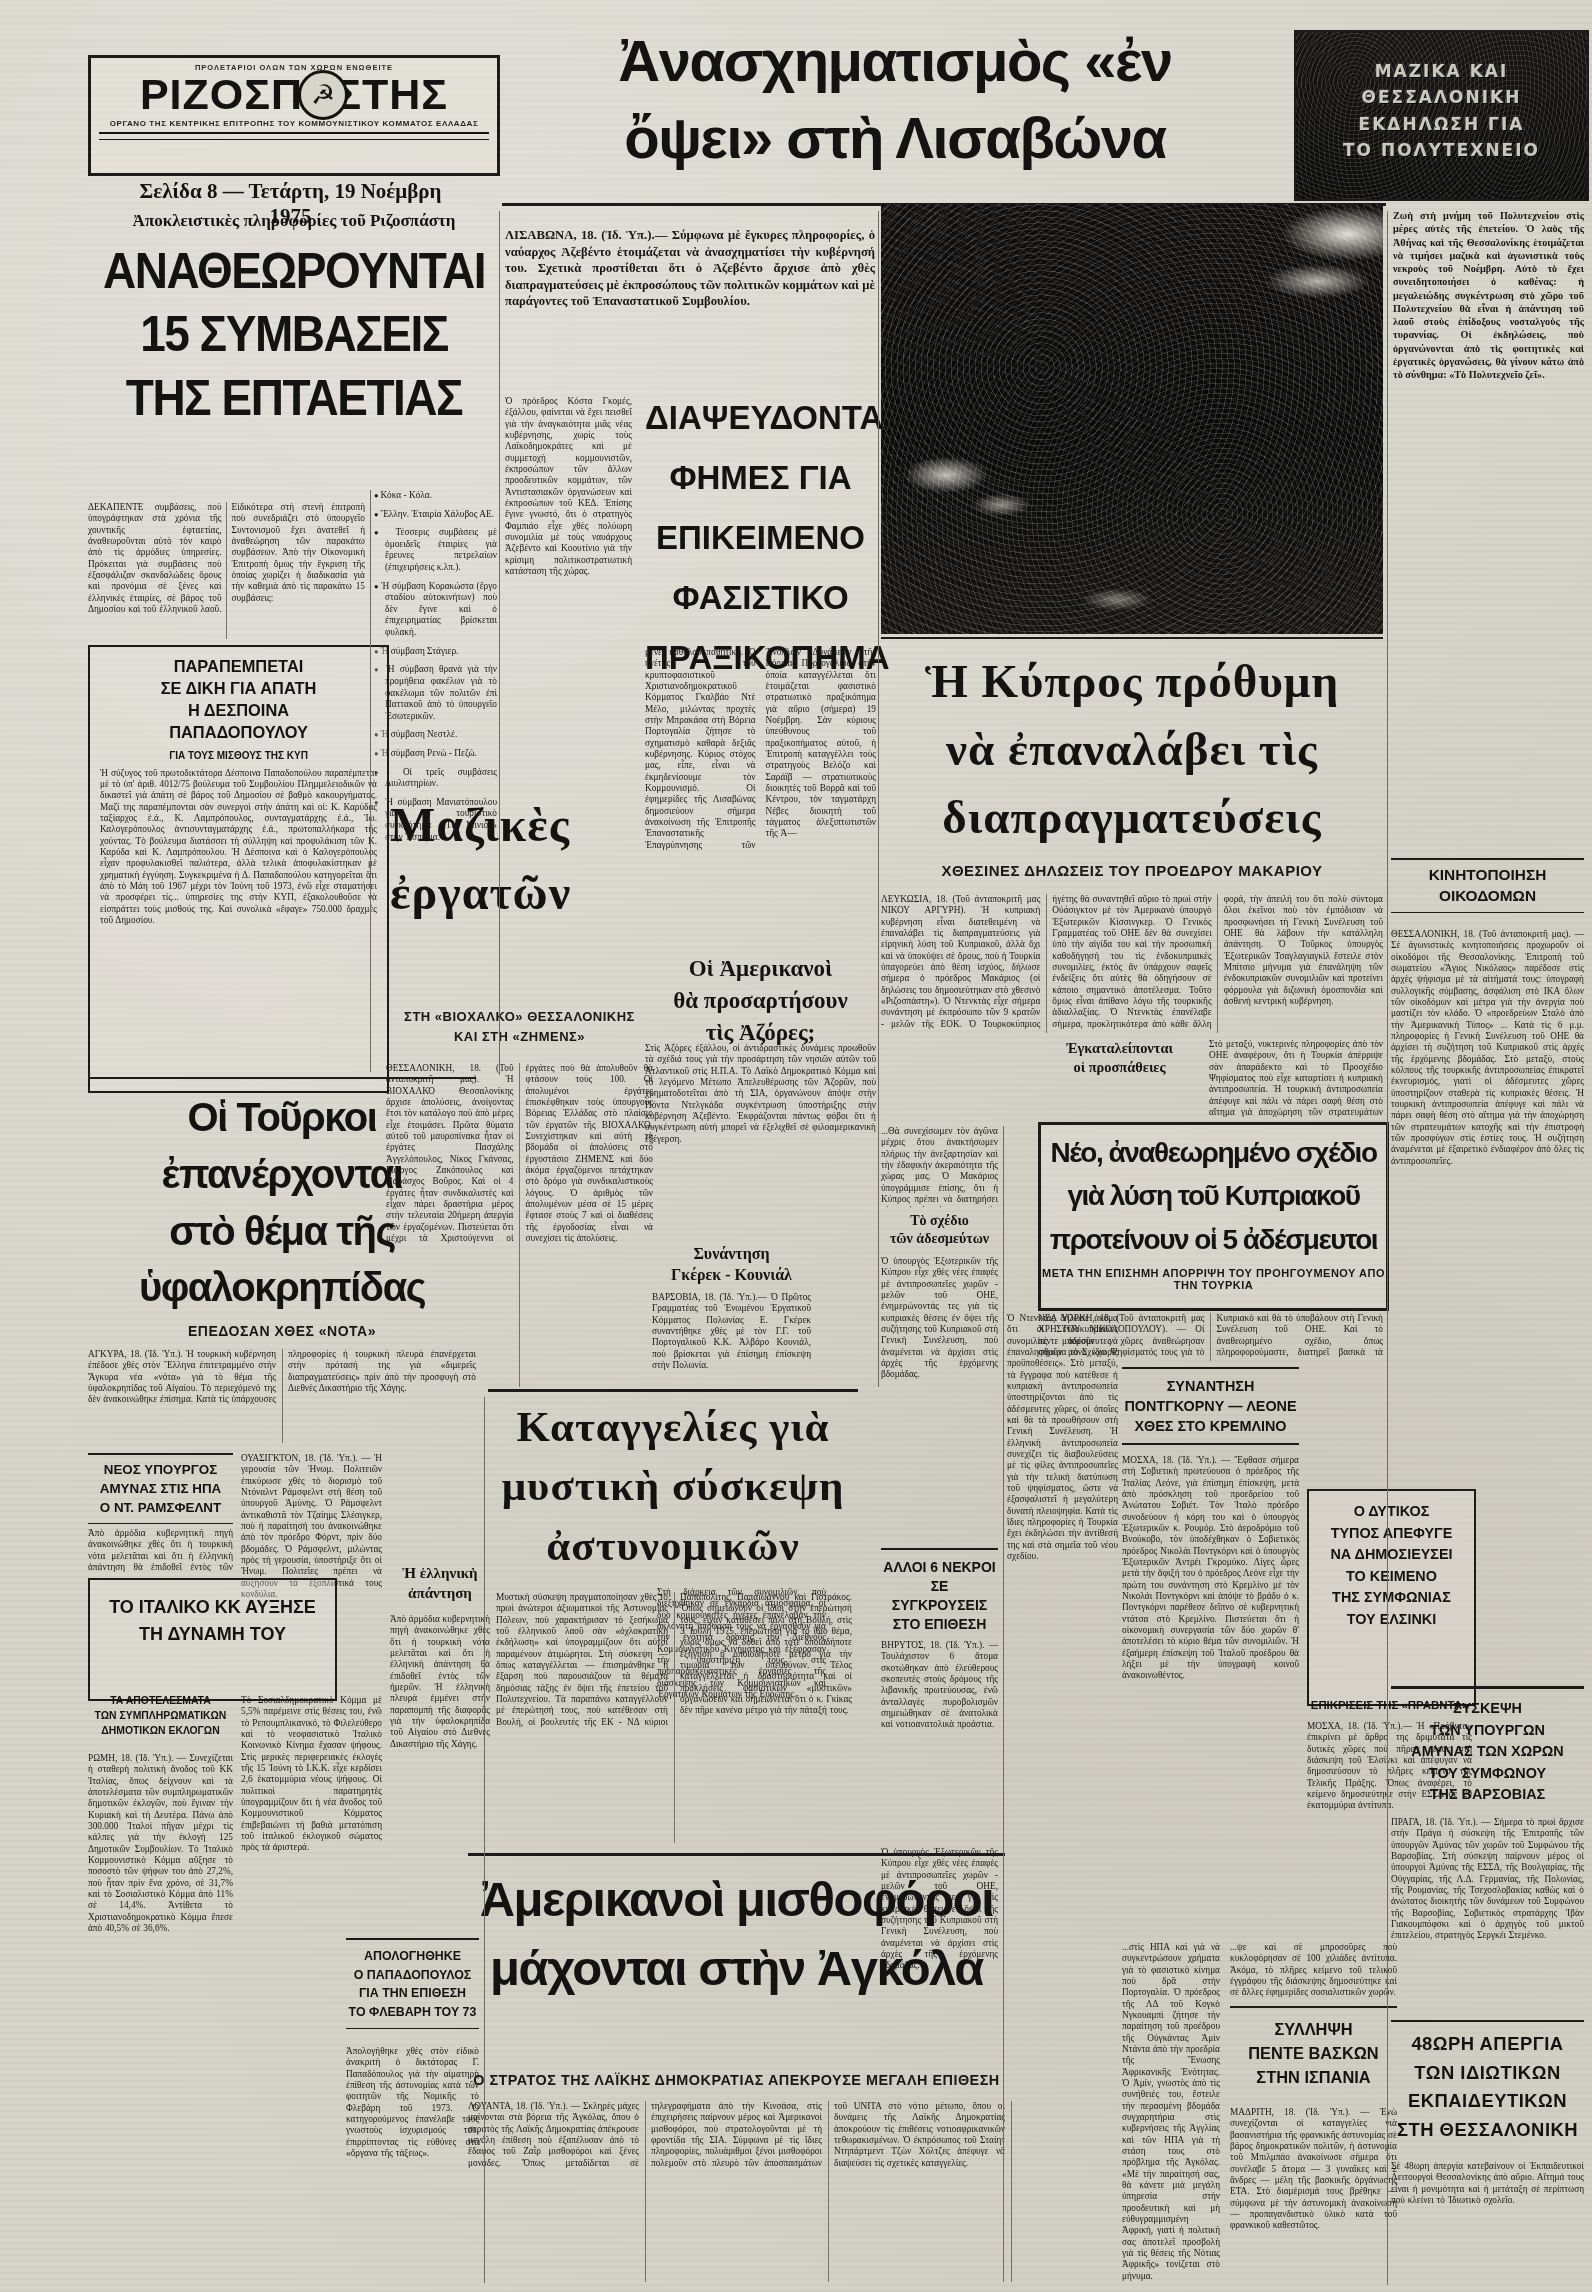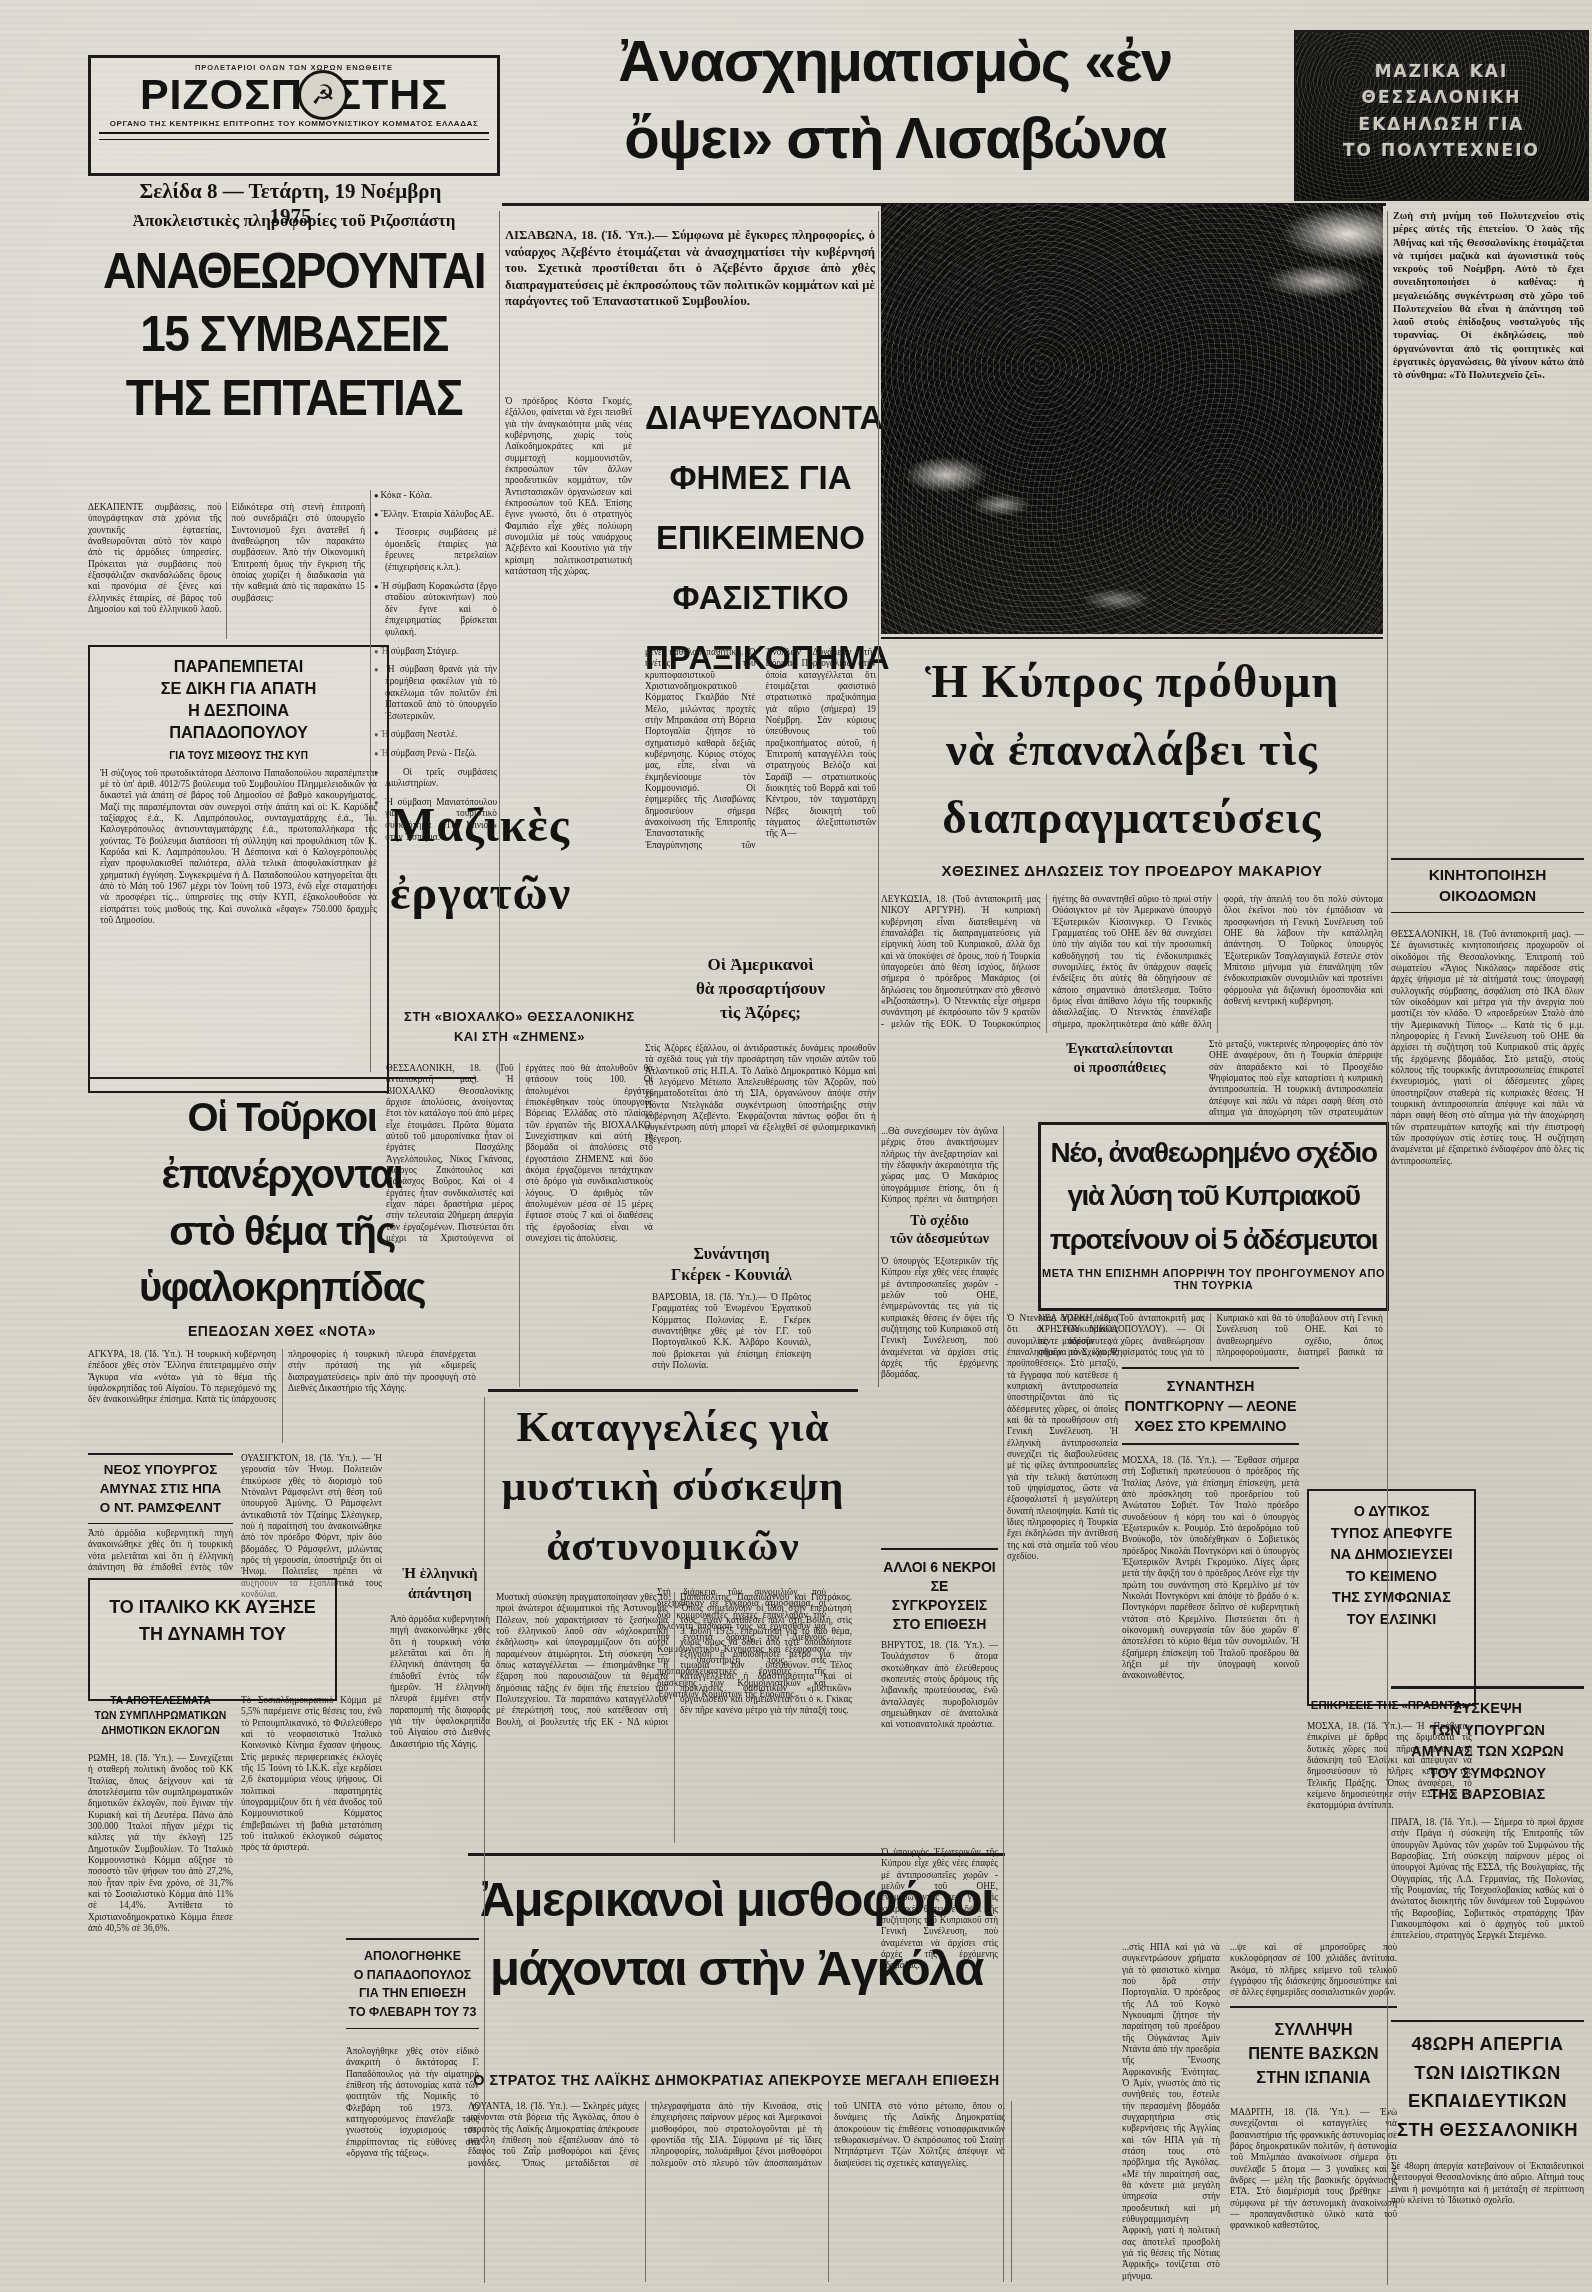--- a/index.html
+++ b/index.html
@@ -114,21 +114,21 @@
   <div class="b jt clip" style="left:505px;top:227px;width:370px;height:161px;font-size:12.7px;line-height:1.3;font-weight:600;">ΛΙΣΑΒΩΝΑ, 18. (Ἰδ. Ὑπ.).— Σύμφωνα μὲ ἔγκυρες πληροφορίες, ὁ ναύαρχος Ἀζεβέντο ἑτοιμάζεται νὰ ἀνασχηματίσει τὴν κυβέρνησή του. Σχετικὰ προστίθεται ὅτι ὁ Ἀζεβέντο ἄρχισε ἀπὸ χθὲς διαπραγματεύσεις μὲ ἐκπροσώπους τῶν πολιτικῶν κομμάτων καὶ μὲ παράγοντες τοῦ Ἐπαναστατικοῦ Συμβουλίου.</div>
   <div class="b jt xs clip" style="left:505px;top:396px;width:127px;height:390px;">Ὁ πρόεδρος Κόστα Γκομές, ἐξάλλου, φαίνεται νὰ ἔχει πεισθεῖ γιὰ τὴν ἀναγκαιότητα μιᾶς νέας κυβέρνησης, χωρὶς τοὺς Λαϊκοδημοκράτες καὶ μὲ συμμετοχὴ κομμουνιστῶν, ἐκπροσώπων τῶν ἄλλων προοδευτικῶν κομμάτων, τῶν Ἀντιστασιακῶν ὀργανώσεων καὶ ἐκπροσώπων τοῦ ΚΕΔ. Ἐπίσης ἔγινε γνωστό, ὅτι ὁ στρατηγὸς Φαμπιάο εἶχε χθὲς πολύωρη συνομιλία μὲ τοὺς ναυάρχους Ἀζεβέντο καὶ Κοουτίνιο γιὰ τὴν κρίσιμη πολιτικοστρατιωτικὴ κατάσταση τῆς χώρας.</div>
   <div class="b ct hsans" style="left:645px;top:388px;width:231px;font-size:33px;line-height:1.82;">
     <div>ΔΙΑΨΕΥΔΟΝΤΑΙ</div>
     <div>ΦΗΜΕΣ ΓΙΑ</div>
     <div>ΕΠΙΚΕΙΜΕΝΟ</div>
     <div>ΦΑΣΙΣΤΙΚΟ</div>
     <div>ΠΡΑΞΙΚΟΠΗΜΑ</div>
   </div>
   <div class="b jt xs clip" style="left:645px;top:647px;width:231px;height:300px;column-count:2;column-gap:10px;">μένει καθόλου παθητική. Ὁ ἡγέτης τοῦ κρυπτοφασιστικοῦ Χριστιανοδημοκρατικοῦ Κόμματος Γκαλβάο Ντὲ Μέλο, μιλώντας προχτὲς στὴν Μπρακάσα στὴ Βόρεια Πορτογαλία ζήτησε τὸ σχηματισμὸ καθαρὰ δεξιᾶς κυβέρνησης. Κύριος στόχος μας, εἶπε, εἶναι νὰ ἐκμηδενίσουμε τὸν Κομμουνισμό. Οἱ ἐφημερίδες τῆς Λισαβώνας δημοσιεύουν σήμερα ἀνακοίνωση τῆς Ἐπιτροπῆς Ἐπαναστατικῆς Ἐπαγρύπνησης τῶν Ἐνόπλων Δυνάμεων τῆς Βόρειας Πορτογαλίας, στὴν ὁποία καταγγέλλεται ὅτι ἑτοιμάζεται φασιστικὸ στρατιωτικὸ πραξικόπημα γιὰ αὔριο (σήμερα) 19 Νοέμβρη. Σὰν κύριους ὑπεύθυνους τοῦ πραξικοπήματος αὐτοῦ, ἡ Ἐπιτροπὴ καταγγέλλει τοὺς στρατηγοὺς Βελόζο καὶ Σαράϊβ — στρατιωτικοὺς διοικητὲς τοῦ Βορρᾶ καὶ τοῦ Κέντρου, τὸν ταγματάρχη Νέβες διοικητὴ τοῦ τάγματος ἀλεξιπτωτιστῶν τῆς Ἀ—</div>
-  <div class="b ct hserif" style="left:645px;top:953px;width:231px;font-size:17px;line-height:1.4;">
+  <div class="b ct hserif" style="left:645px;top:953px;width:231px;font-size:23px;line-height:1.4;">
     <div>Οἱ Ἀμερικανοὶ</div>
     <div>θὰ προσαρτήσουν</div>
     <div>τὶς Ἀζόρες;</div>
   </div>
   <div class="b jt xs clip" style="left:645px;top:1043px;width:231px;height:195px;">Στὶς Ἀζόρες ἐξάλλου, οἱ ἀντιδραστικὲς δυνάμεις προωθοῦν τὰ σχέδιά τους γιὰ τὴν προσάρτηση τῶν νησιῶν αὐτῶν τοῦ Ἀτλαντικοῦ στὶς Η.Π.Α. Τὸ Λαϊκὸ Δημοκρατικὸ Κόμμα καὶ τὸ λεγόμενο Μέτωπο Ἀπελευθέρωσης τῶν Ἀζορῶν, ποὺ χρηματοδοτεῖται ἀπὸ τὴ ΣΙΑ, ὀργανώνουν ἀπόψε στὴν Πόντα Ντελγκάδα συγκέντρωση ὑποστήριξης στὴν κυβέρνηση Ἀζεβέντο. Ἐκφράζονται πάντως φόβοι ὅτι ἡ συγκέντρωση αὐτὴ μπορεῖ νὰ ἐξελιχθεῖ σὲ φιλοαμερικανικὴ ἐξέγερση.</div>
   <div class="b ct hserif" style="left:652px;top:1244px;width:159px;font-size:16px;line-height:1.3;">
     <div>Συνάντηση</div>
     <div>Γκέρεκ - Κουνιάλ</div>
   </div>
   <div class="b jt xs clip" style="left:652px;top:1292px;width:159px;height:92px;">ΒΑΡΣΟΒΙΑ, 18. (Ἰδ. Ὑπ.).— Ὁ Πρῶτος Γραμματέας τοῦ Ἑνωμένου Ἐργατικοῦ Κόμματος Πολωνίας Ε. Γκέρεκ συναντήθηκε χθὲς μὲ τὸν Γ.Γ. τοῦ Πορτογαλικοῦ Κ.Κ. Ἀλβάρο Κουνιάλ, ποὺ βρίσκεται γιὰ ἐπίσημη ἐπίσκεψη στὴν Πολωνία.</div>

